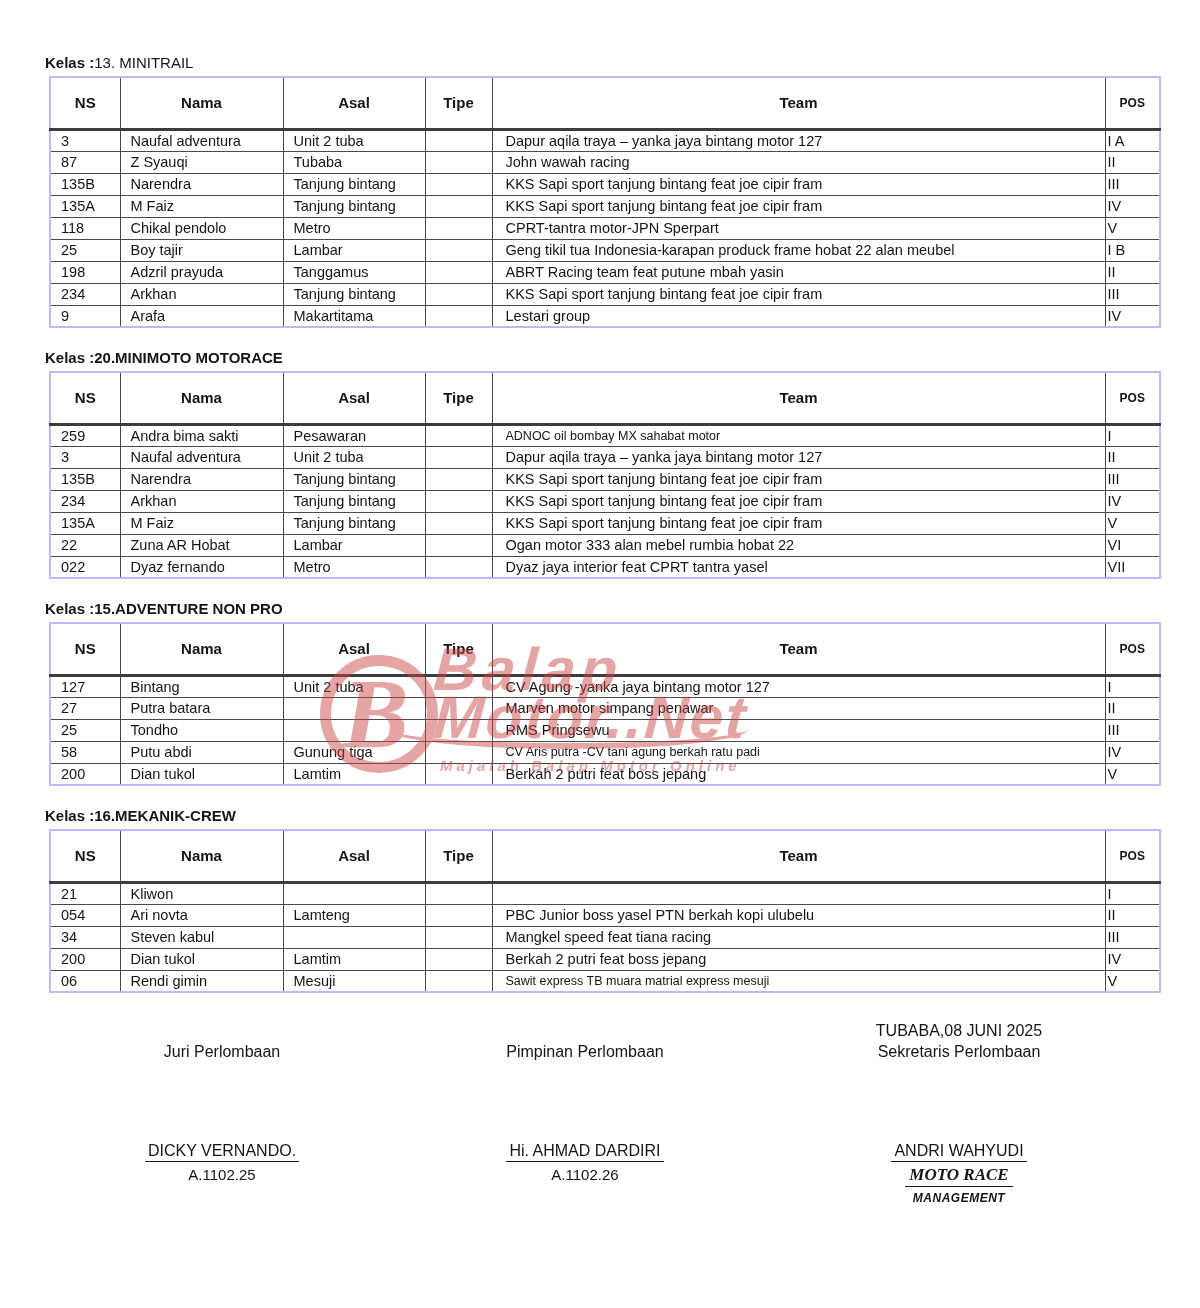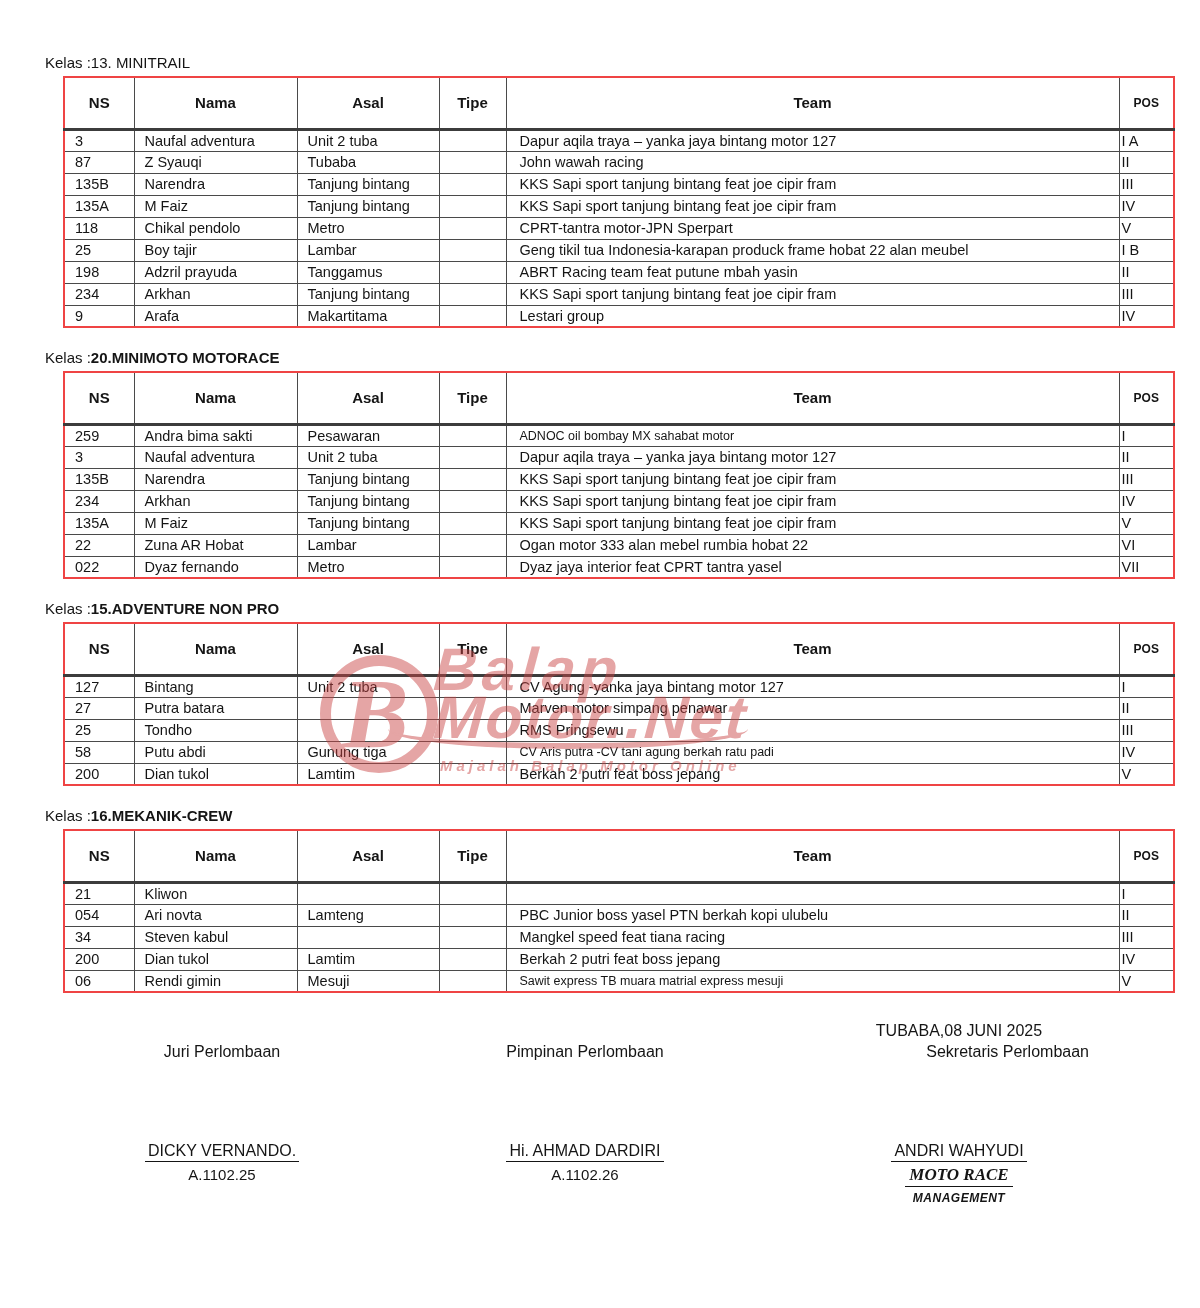--- a/index.html
+++ b/index.html
@@ -9,31 +9,31 @@
     background: #ffffff;
     font-family: "Liberation Sans", sans-serif;
     color: #151515;
     position: relative;
     overflow: hidden;
   }
   .content { padding: 54px 45px 0 45px; position: relative; }
 
   
   .kelas-title { font-size: 15px; line-height: 17px; margin: 0 0 5px 0; }
-  .kelas-title .prefix { font-weight: normal; }
+  .kelas-title .prefix { font-weight: bold; }
   .kelas-title .rest { font-weight: normal; }
   .kelas-title.bold-title .rest { font-weight: bold; }
 
   
   table.results {
     width: 1110px;
     border-collapse: collapse;
     table-layout: fixed;
-    margin: 0 0 21px 18px;
-    border: 2px solid #ef4444;
+    margin: 0 0 21px 4px;
+    border: 2px solid #c4b5fd;
   }
   table.results th, table.results td {
     border: 1px solid #4a4a4a;
     overflow: hidden;
     white-space: nowrap;
   }
   table.results thead th {
     height: 52px;
     font-size: 15px;
     font-weight: bold;
@@ -92,21 +92,21 @@
     position: absolute; left: 122px; top: 112px;
     font-size: 15px; letter-spacing: 4px;
   }
 
   
   .footer { position: relative; height: 240px; margin-top: 29px; }
   .f-date, .f-role, .f-sig { position: absolute; width: 260px; text-align: center; font-size: 16px; }
   .f-date  { left: 784px; top: 0; }
   .f-role.r1 { left: 47px;  top: 21px; }
   .f-role.r2 { left: 410px; top: 21px; }
-  .f-role.r3 { left: 784px; top: 21px; text-align: right; }
+  .f-role.r3 { left: 784px; top: 21px; }
   .f-sig.s1 { left: 47px;  top: 120px; }
   .f-sig.s2 { left: 410px; top: 120px; }
   .f-sig.s3 { left: 784px; top: 120px; }
   .sig-name {
     display: inline-block;
     font-size: 16px;
     border-bottom: 1.5px solid #151515;
     padding: 0 3px 1px 3px;
   }
   .sig-id { font-size: 15px; margin-top: 4px; }

